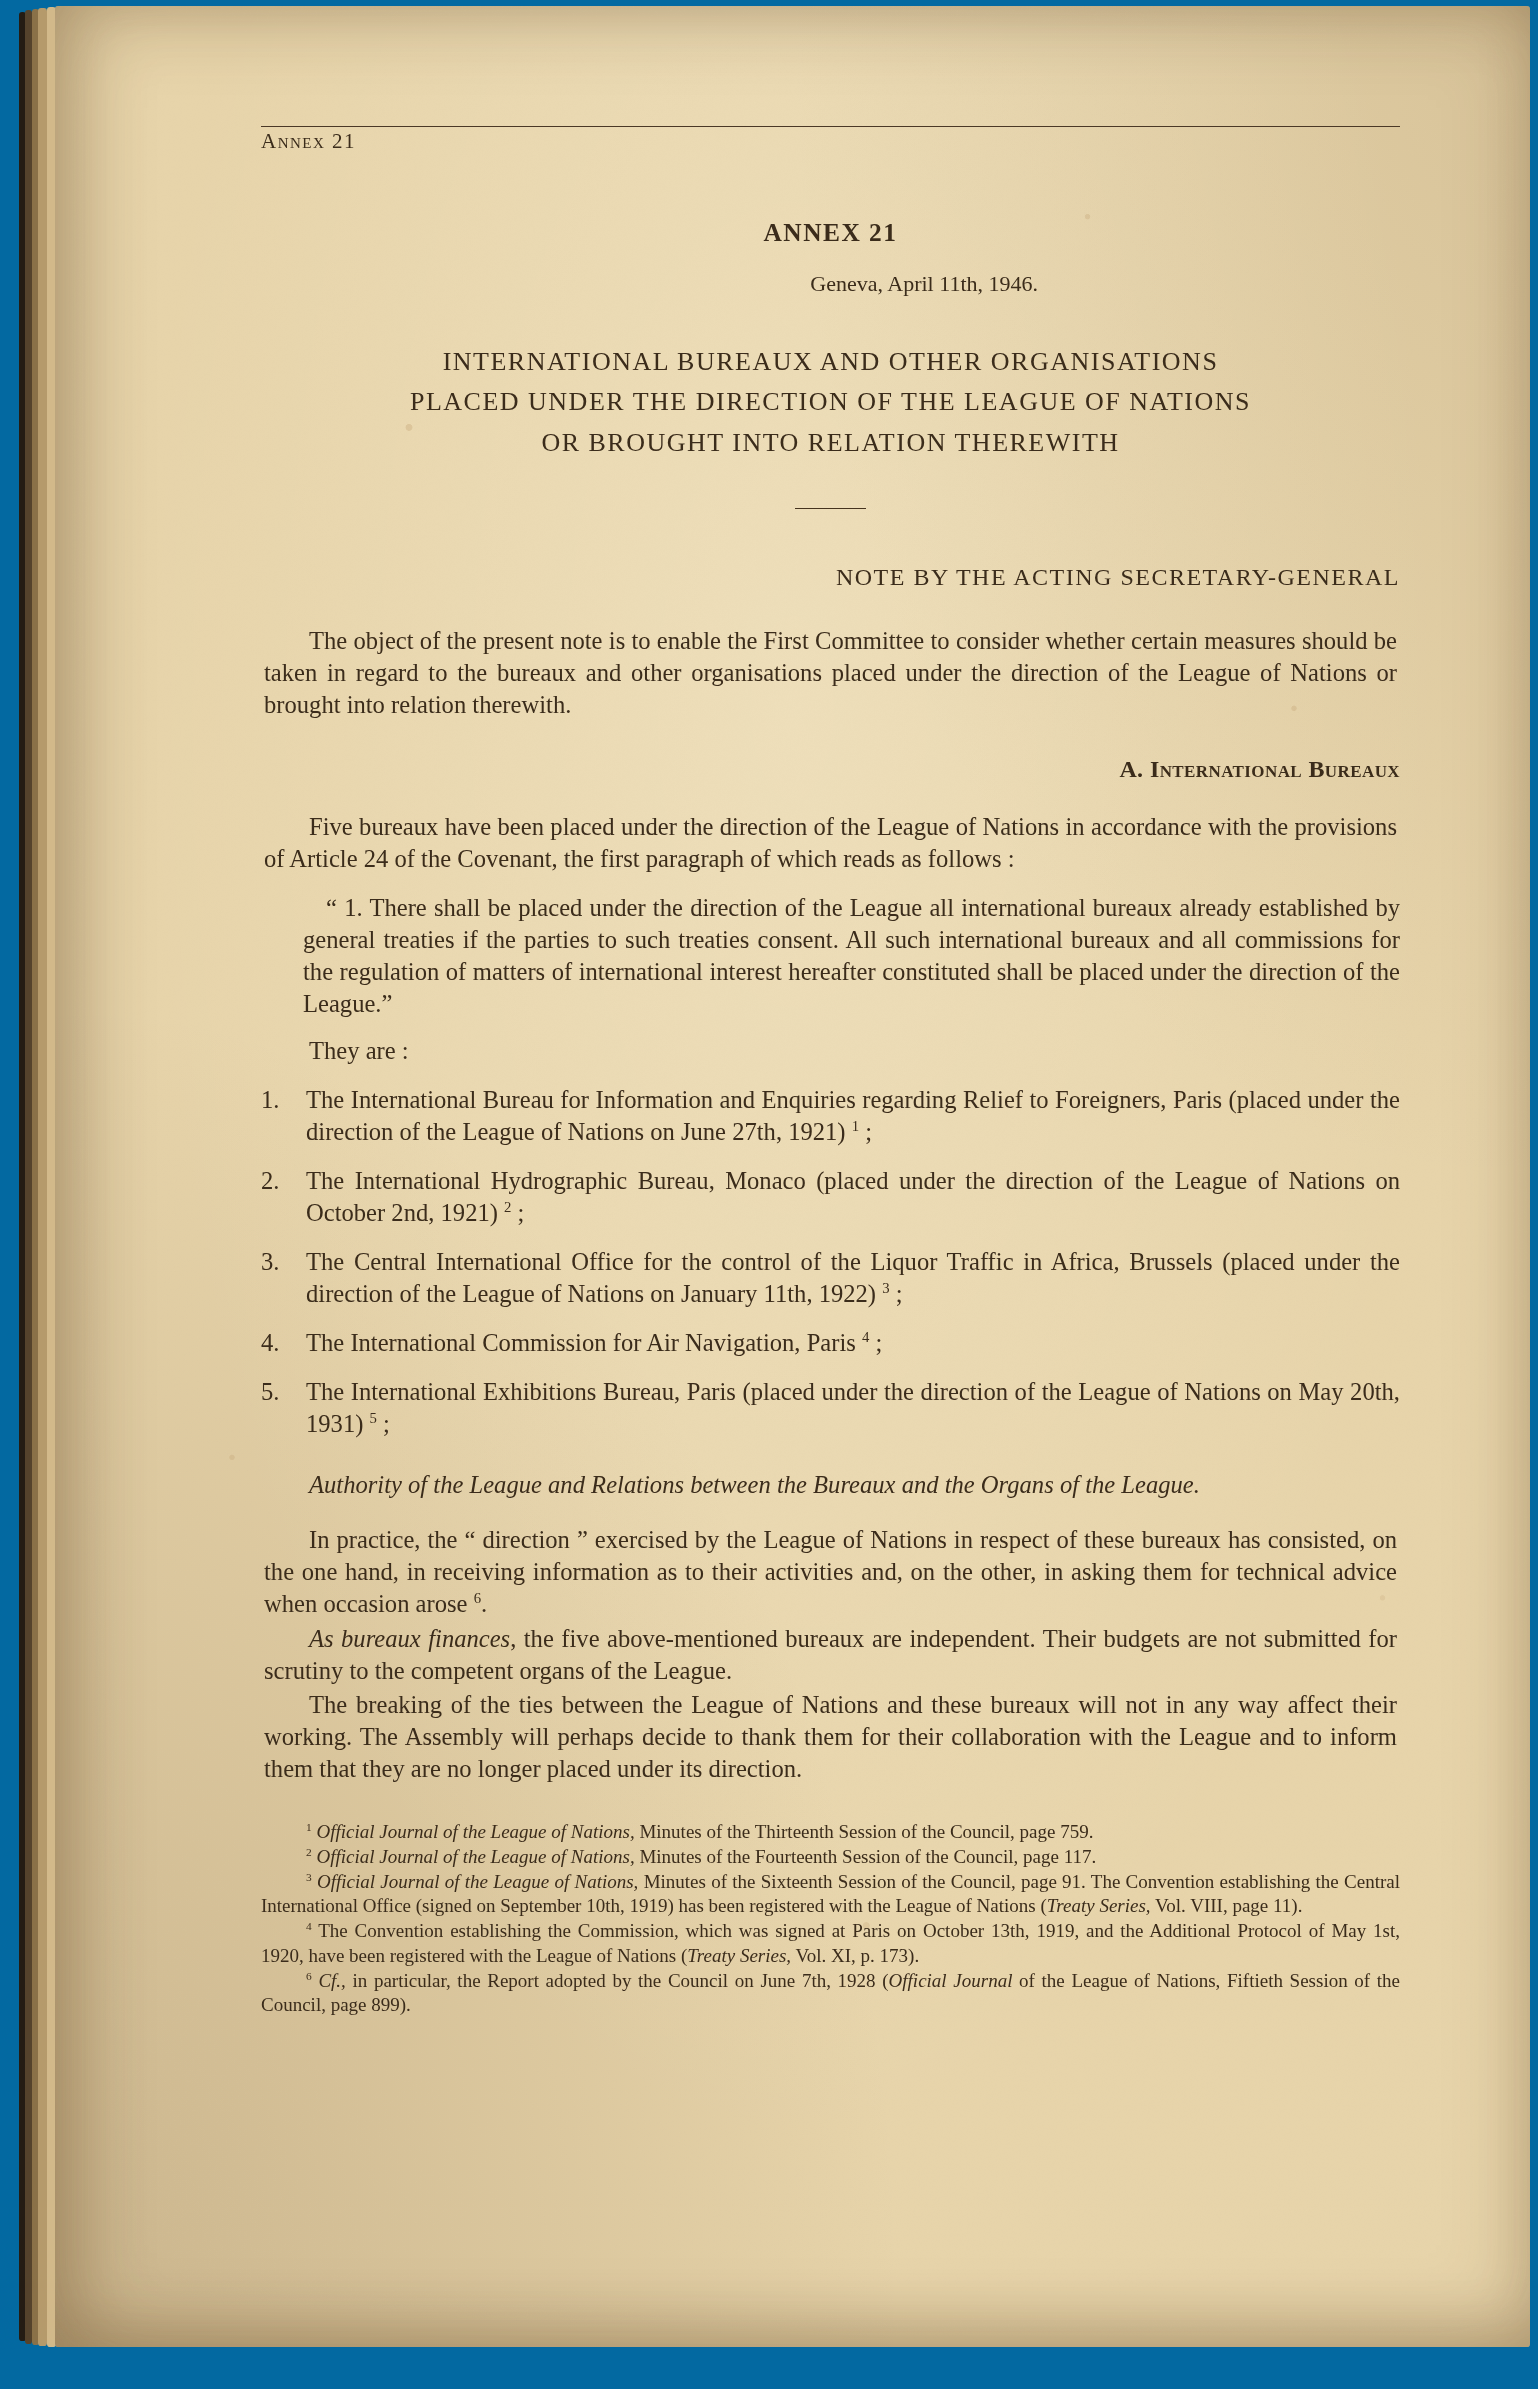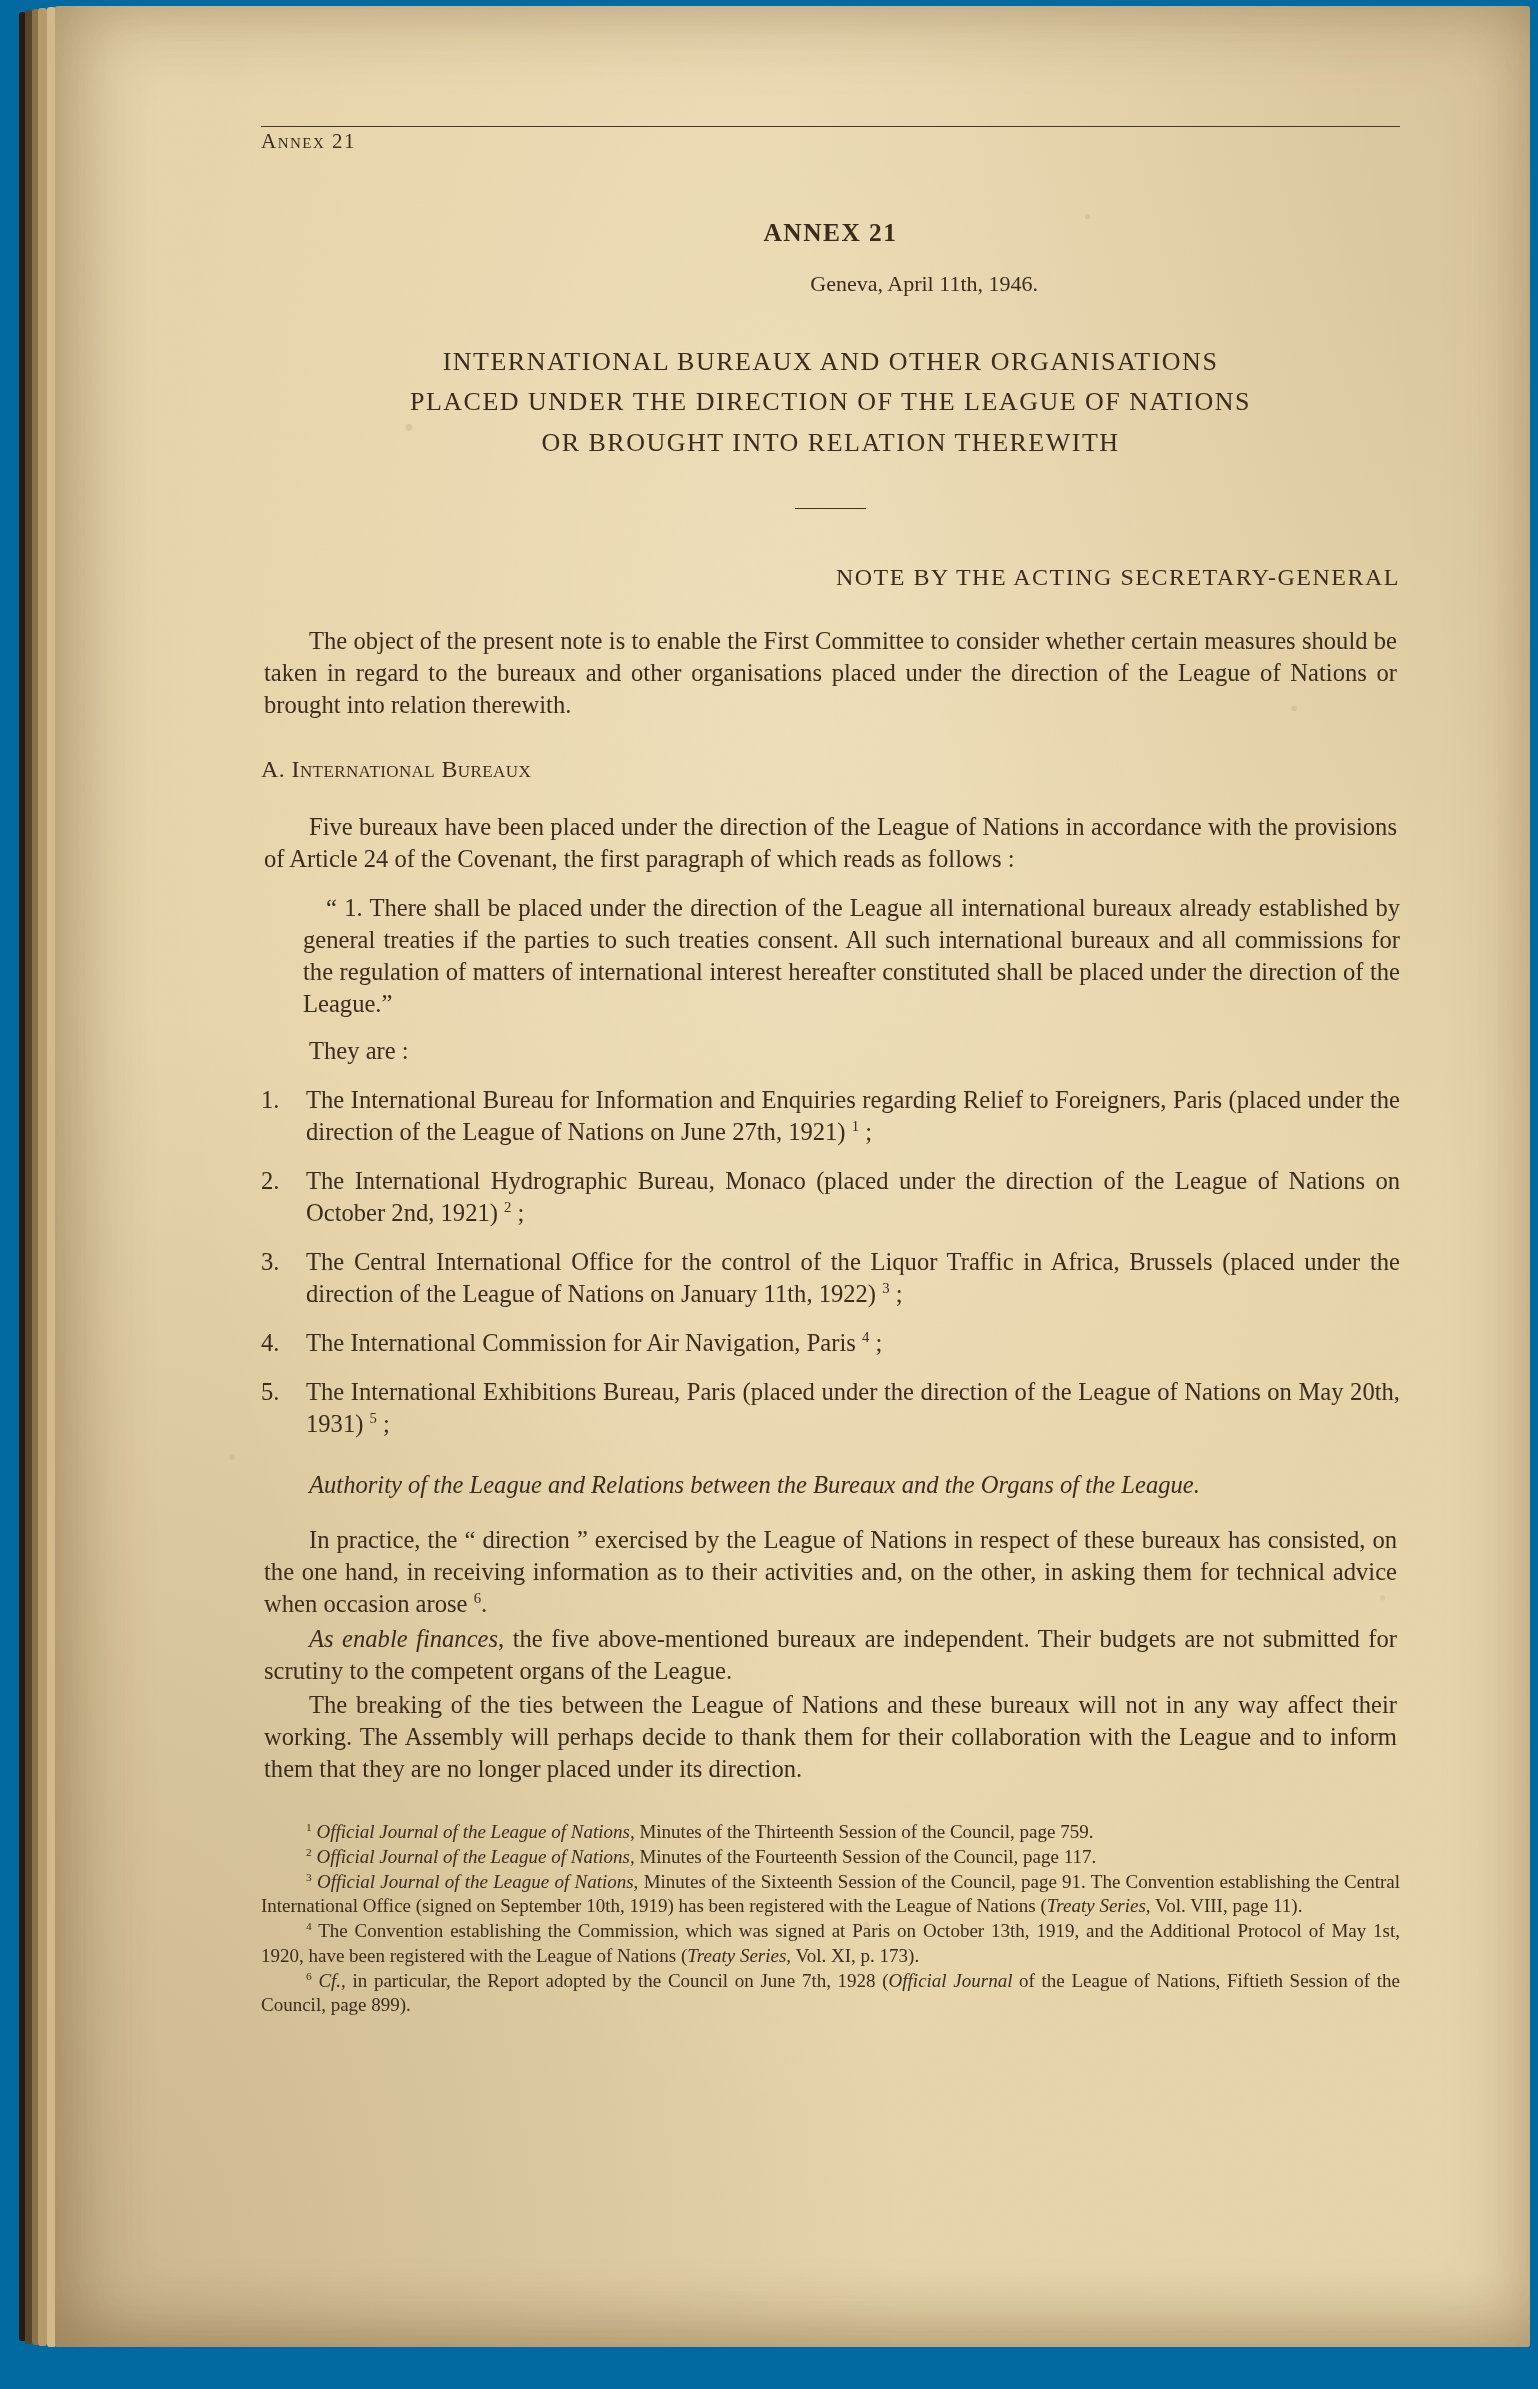--- a/index.html
+++ b/index.html
@@ -56,21 +56,21 @@
   .annex-heading { margin: 91px 0 0; font-size: 25.4px; font-weight: 700; letter-spacing: 1.5px; text-align: center; }
   .dateline { margin: 24px 0 0; text-align: right; padding-right: 362px; font-size: 22px; }
   .doc-title { margin: 45px 0 0; font-weight: 400; font-size: 26px; letter-spacing: 1.5px; line-height: 1.55; text-align: center; }
   .title-line { display: block; }
   .divider { width: 71px; border-top: 1.5px solid #46341f; margin: 45px auto 0; }
   .note-heading { margin: 55px 0 0; font-weight: 400; font-size: 24px; letter-spacing: 1.5px; text-align: right; }
 
   .para { font-size: 24.6px; line-height: 1.3; margin: 3px; text-align: justify; }
   .indent { text-indent: 45px; }
   .p-intro { margin-top: 34px; }
-  .section-heading { margin: 35px 0 0; font-weight: 400; font-size: 24px; text-align: left; letter-spacing: 0.4px; }
+  .section-heading { margin: 35px 0 0; font-weight: 700; font-size: 24px; text-align: right; letter-spacing: 0.4px; }
   .p-five { margin-top: 28px; }
   .quote { margin: 17px 0 0 42px; text-indent: 23px; }
   .p-theyare { margin-top: 15.4px; }
 
   .list-item { display: flex; margin: 17px 0 0; font-size: 24.6px; line-height: 1.3; }
   .num { flex: 0 0 45px; }
   .li-text { flex: 1; text-align: justify; }
 
   .authority { margin-top: 29px; font-style: italic; text-indent: 45px; text-align: left; }
   .p-practice { margin-top: 23px; }
@@ -153,21 +153,21 @@
         <p class="list-item">
           <span class="num">5.</span>
           <span class="li-text"><span>The International Exhibitions Bureau, Paris (placed under the direction of the League of Nations on May 20th, 1931) </span><sup>5</sup><span> ;</span></span>
         </p>
       </div>
 
       <p class="para authority">Authority of the League and Relations between the Bureaux and the Organs of the League.</p>
 
       <p class="para indent p-practice"><span>In practice, the “ direction ” exercised by the League of Nations in respect of these bureaux has consisted, on the one hand, in receiving information as to their activities and, on the other, in asking them for technical advice when occasion arose </span><sup>6</sup><span>.</span></p>
 
-      <p class="para indent"><span class="it">As enable finances</span><span>, the five above-mentioned bureaux are independent. Their budgets are not submitted for scrutiny to the competent organs of the League.</span></p>
+      <p class="para indent"><span class="it">As bureaux finances</span><span>, the five above-mentioned bureaux are independent. Their budgets are not submitted for scrutiny to the competent organs of the League.</span></p>
 
       <p class="para indent">The breaking of the ties between the League of Nations and these bureaux will not in any way affect their working. The Assembly will perhaps decide to thank them for their collaboration with the League and to inform them that they are no longer placed under its direction.</p>
 
       <div class="footnotes">
         <p class="footnote"><sup>1</sup><span> </span><span class="it">Official Journal of the League of Nations,</span><span> Minutes of the Thirteenth Session of the Council, page 759.</span></p>
         <p class="footnote"><sup>2</sup><span> </span><span class="it">Official Journal of the League of Nations,</span><span> Minutes of the Fourteenth Session of the Council, page 117.</span></p>
         <p class="footnote"><sup>3</sup><span> </span><span class="it">Official Journal of the League of Nations,</span><span> Minutes of the Sixteenth Session of the Council, page 91. The Convention establishing the Central International Office (signed on September 10th, 1919) has been registered with the League of Nations (</span><span class="it">Treaty Series,</span><span> Vol. VIII, page 11).</span></p>
         <p class="footnote"><sup>4</sup><span> The Convention establishing the Commission, which was signed at Paris on October 13th, 1919, and the Additional Protocol of May 1st, 1920, have been registered with the League of Nations (</span><span class="it">Treaty Series,</span><span> Vol. XI, p. 173).</span></p>
         <p class="footnote"><sup>6</sup><span> </span><span class="it">Cf.,</span><span> in particular, the Report adopted by the Council on June 7th, 1928 (</span><span class="it">Official Journal</span><span> of the League of Nations, Fiftieth Session of the Council, page 899).</span></p>
       </div>

